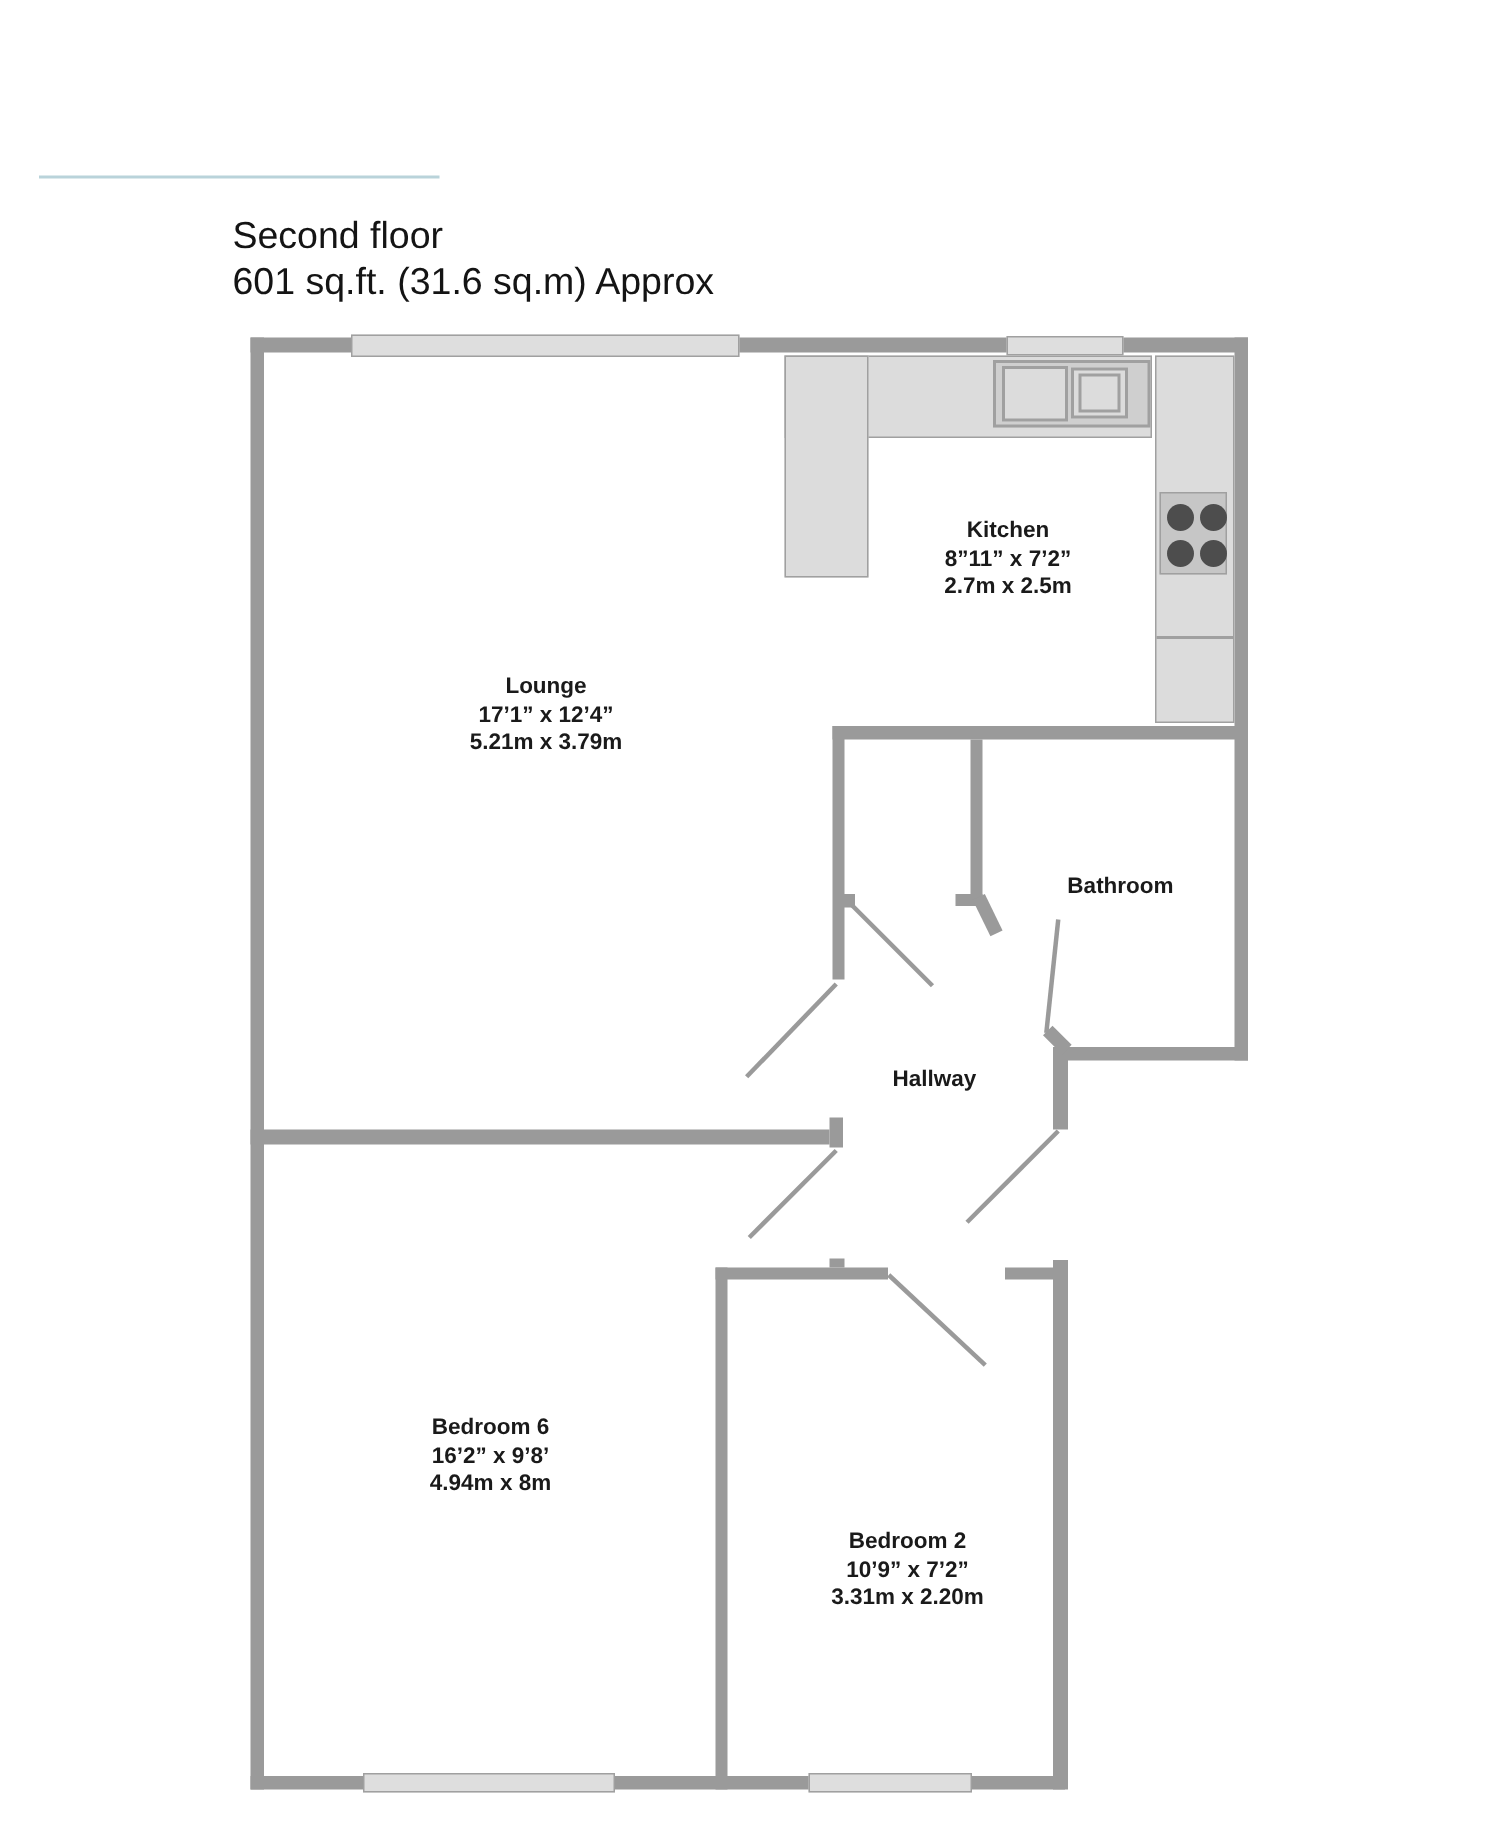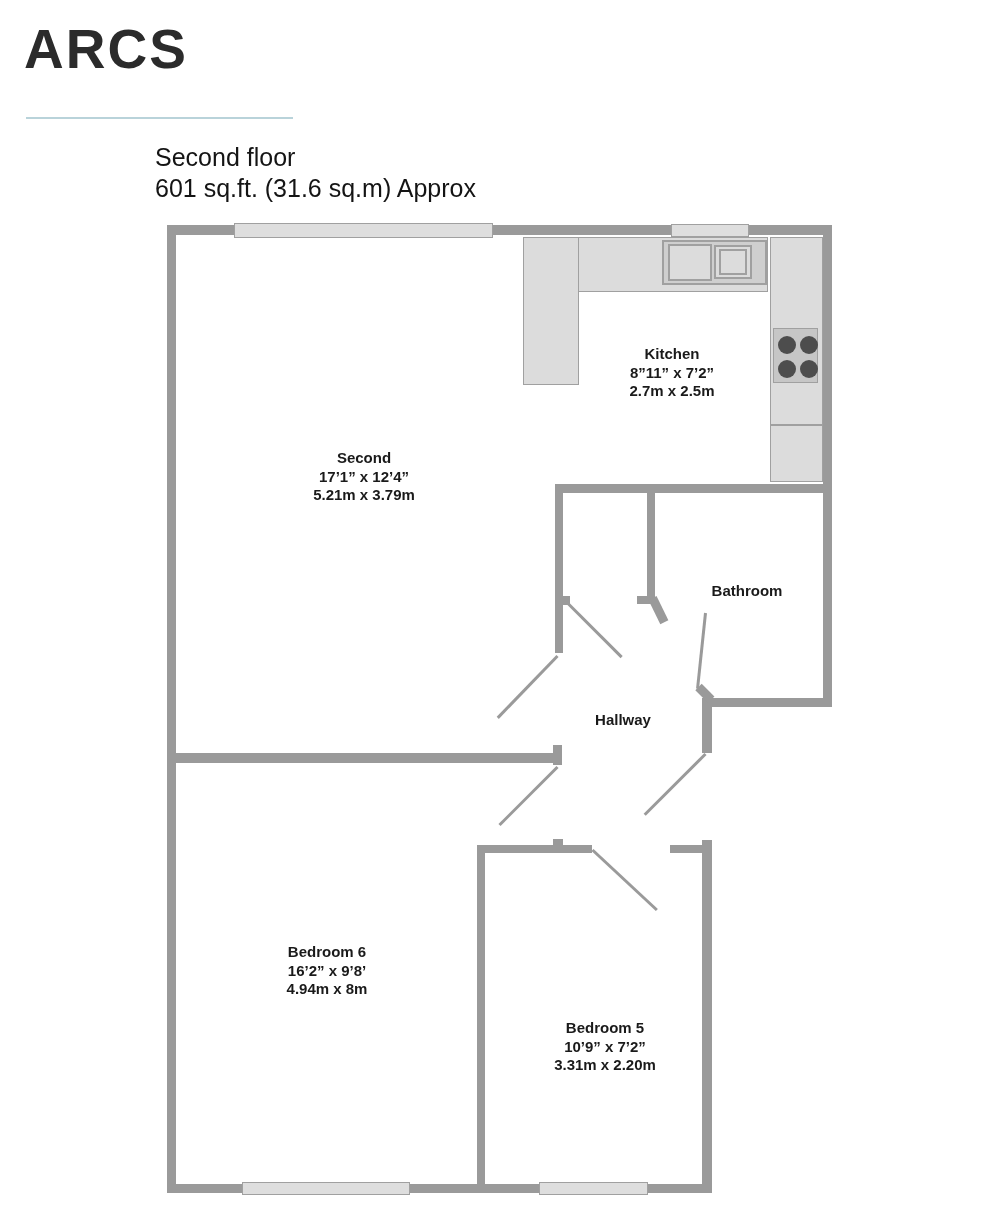--- a/index.html
+++ b/index.html
@@ -25,21 +25,20 @@
   .room-label{position:absolute;transform:translateX(-50%);text-align:center;
         font-size:15px;line-height:18.5px;font-weight:600;white-space:nowrap;}
   .counter-divider{position:absolute;left:0;right:0;top:186px;height:2px;
         background:var(--fixture-border,#a9a9a9);}
 </style>
 </head>
 <body>
 
 <div class="page">
 
-  <div class="logo">ARCS</div>
   <div class="header-divider"></div>
 
   <div class="plan-title">
     <div>Second floor</div>
     <div>601 sq.ft. (31.6 sq.m) Approx</div>
   </div>
 
   <div class="plan">
 
     <div class="wall" style="left:167px;top:225px;width:665px;height:10px;"></div>
@@ -86,21 +85,21 @@
     </div>
 
     <div class="door" style="left:565px;top:602px;height:78px;transform:rotate(-45deg);"></div>
     <div class="door" style="left:556px;top:656px;height:86px;transform:rotate(44deg);"></div>
     <div class="door" style="left:556px;top:767px;height:82px;transform:rotate(45deg);"></div>
     <div class="door" style="left:704px;top:754px;height:86px;transform:rotate(45deg);"></div>
     <div class="door" style="left:591px;top:850px;height:88px;transform:rotate(-47deg);"></div>
     <div class="door" style="left:704px;top:613px;height:76px;transform:rotate(6deg);"></div>
 
     <div class="room-label" style="left:364px;top:449px;">
-      <div>Second</div>
+      <div>Lounge</div>
       <div>17’1” x 12’4”</div>
       <div>5.21m x 3.79m</div>
     </div>
 
     <div class="room-label" style="left:672px;top:345px;">
       <div>Kitchen</div>
       <div>8”11” x 7’2”</div>
       <div>2.7m x 2.5m</div>
     </div>
 
@@ -112,19 +111,19 @@
       <div>Hallway</div>
     </div>
 
     <div class="room-label" style="left:327px;top:943px;">
       <div>Bedroom 6</div>
       <div>16’2” x 9’8’</div>
       <div>4.94m x 8m</div>
     </div>
 
     <div class="room-label" style="left:605px;top:1019px;">
-      <div>Bedroom 5</div>
+      <div>Bedroom 2</div>
       <div>10’9” x 7’2”</div>
       <div>3.31m x 2.20m</div>
     </div>
 
   </div>
 </div>
 
 </body></html>

